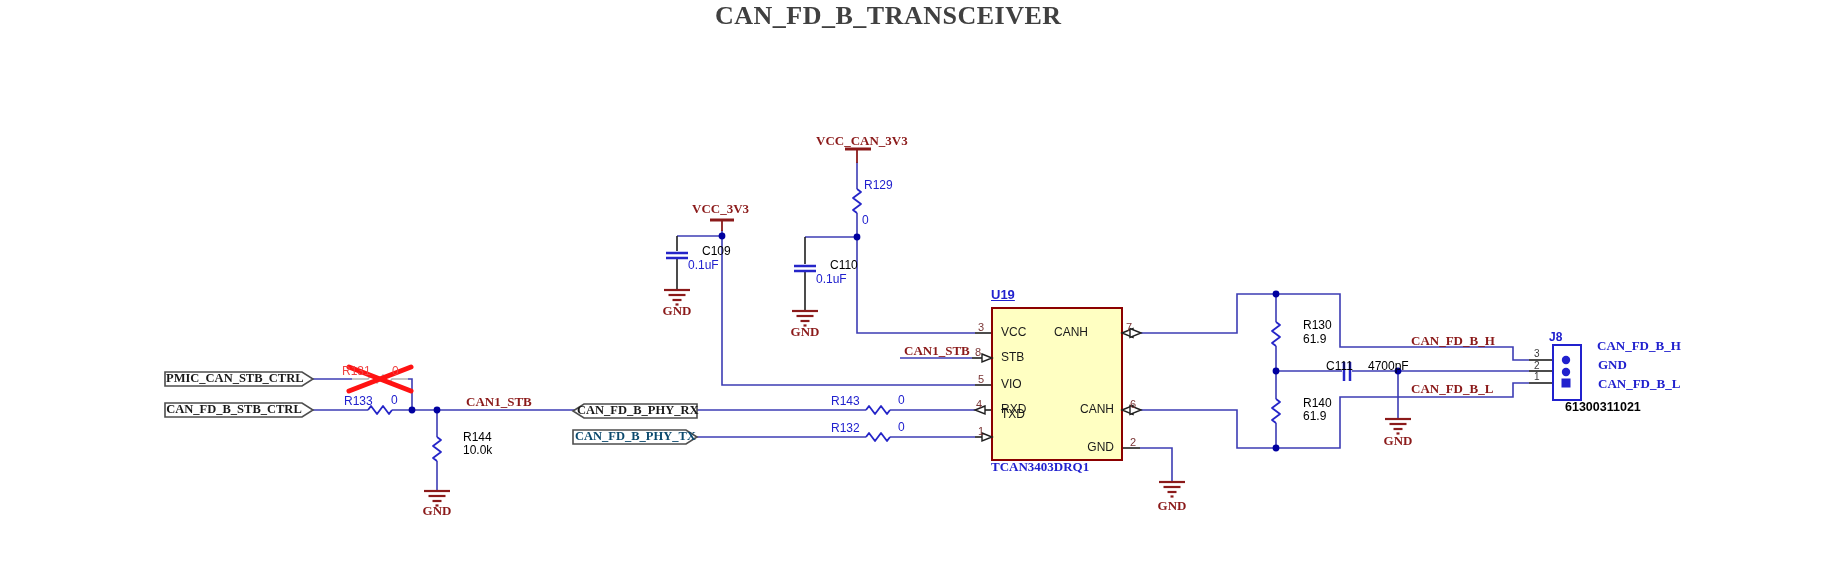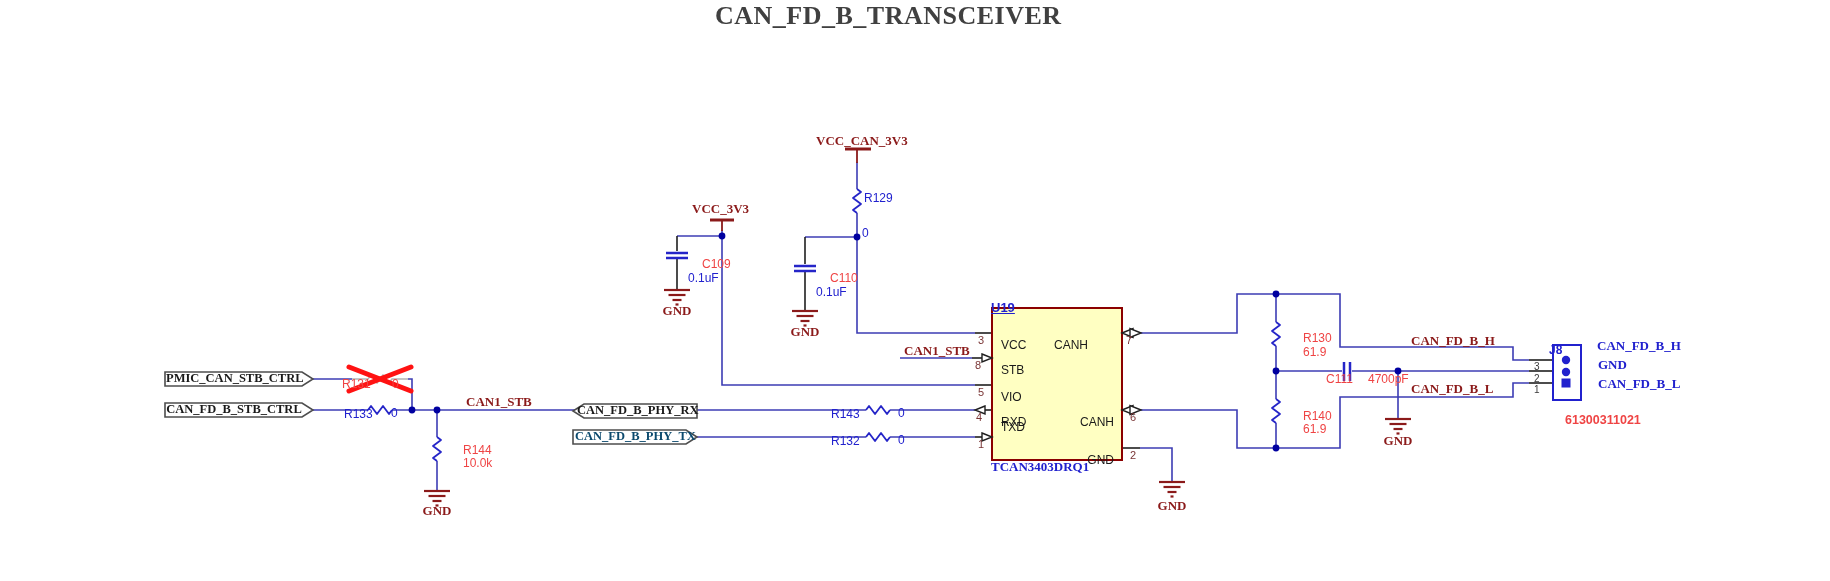--- a/index.html
+++ b/index.html
@@ -1,24 +1,24 @@
 <!DOCTYPE html>
 <html><head>
 <meta charset="utf-8">
 <style>
   html,body{margin:0;padding:0;background:#fff;}
   #canvas{position:relative;width:1830px;height:581px;background:#ffffff;overflow:hidden;
           font-family:"Liberation Sans",sans-serif;}
   #gfx{position:absolute;left:0;top:0;}
   .lbl{position:absolute;white-space:nowrap;line-height:1.05;}
-  .sans{font-family:"Liberation Sans",sans-serif;font-size:12px;color:#1a1a1a;margin-top:13px;}
+  .sans{font-family:"Liberation Sans",sans-serif;font-size:12px;color:#1a1a1a;}
   .serif{font-family:"Liberation Serif",serif;font-size:13px;font-weight:600;}
   .netred{color:#8B1A1A;}
   .blue{color:#2121CE;}
-  .black{color:#ef4444;padding-left:14px;}
+  .black{color:#000000;padding-left:14px;}
   .gray{color:#ef4444;}
   .pnum{font-size:11px;color:#7A3535;}
   .pname{font-size:12px;color:#1a1a1a;font-weight:500;}
   .ctr{text-align:center;}
   .rt{text-align:right;}
 
   #t-title{left:715px;top:2px;width:570px;font-family:"Liberation Serif",serif;
            font-size:26px;font-weight:bold;color:#404040;letter-spacing:.5px;}
 
   

